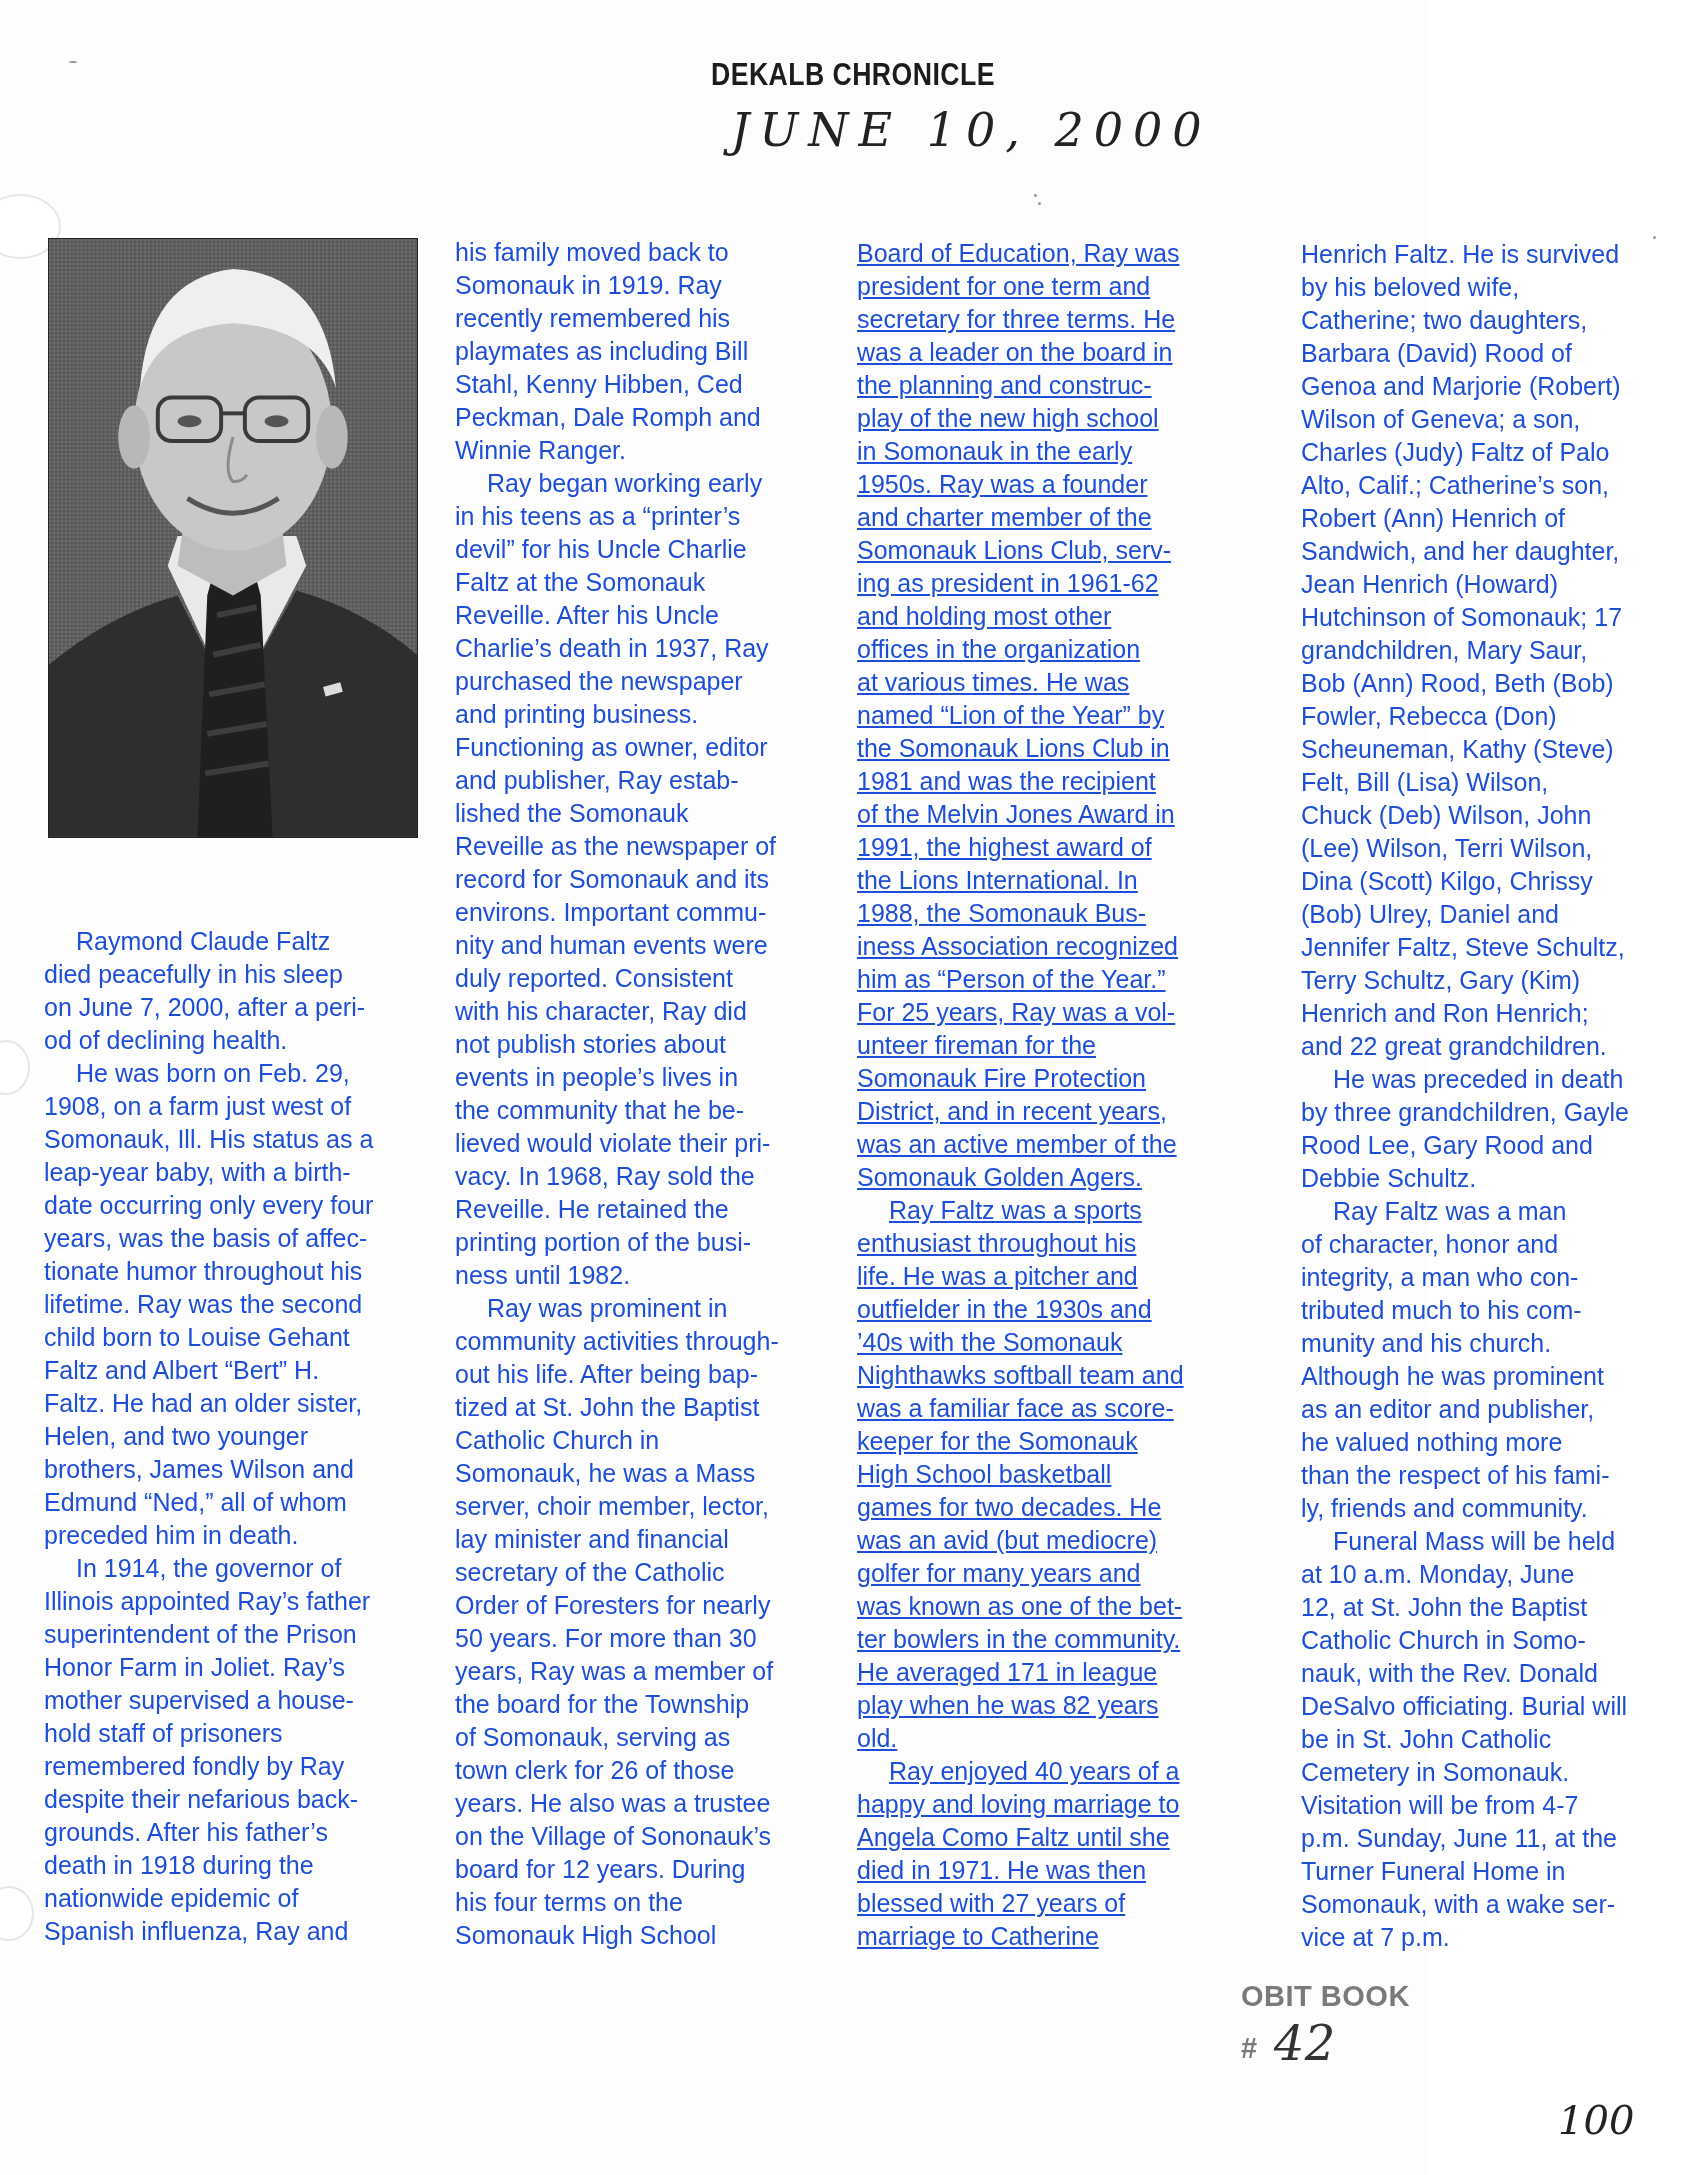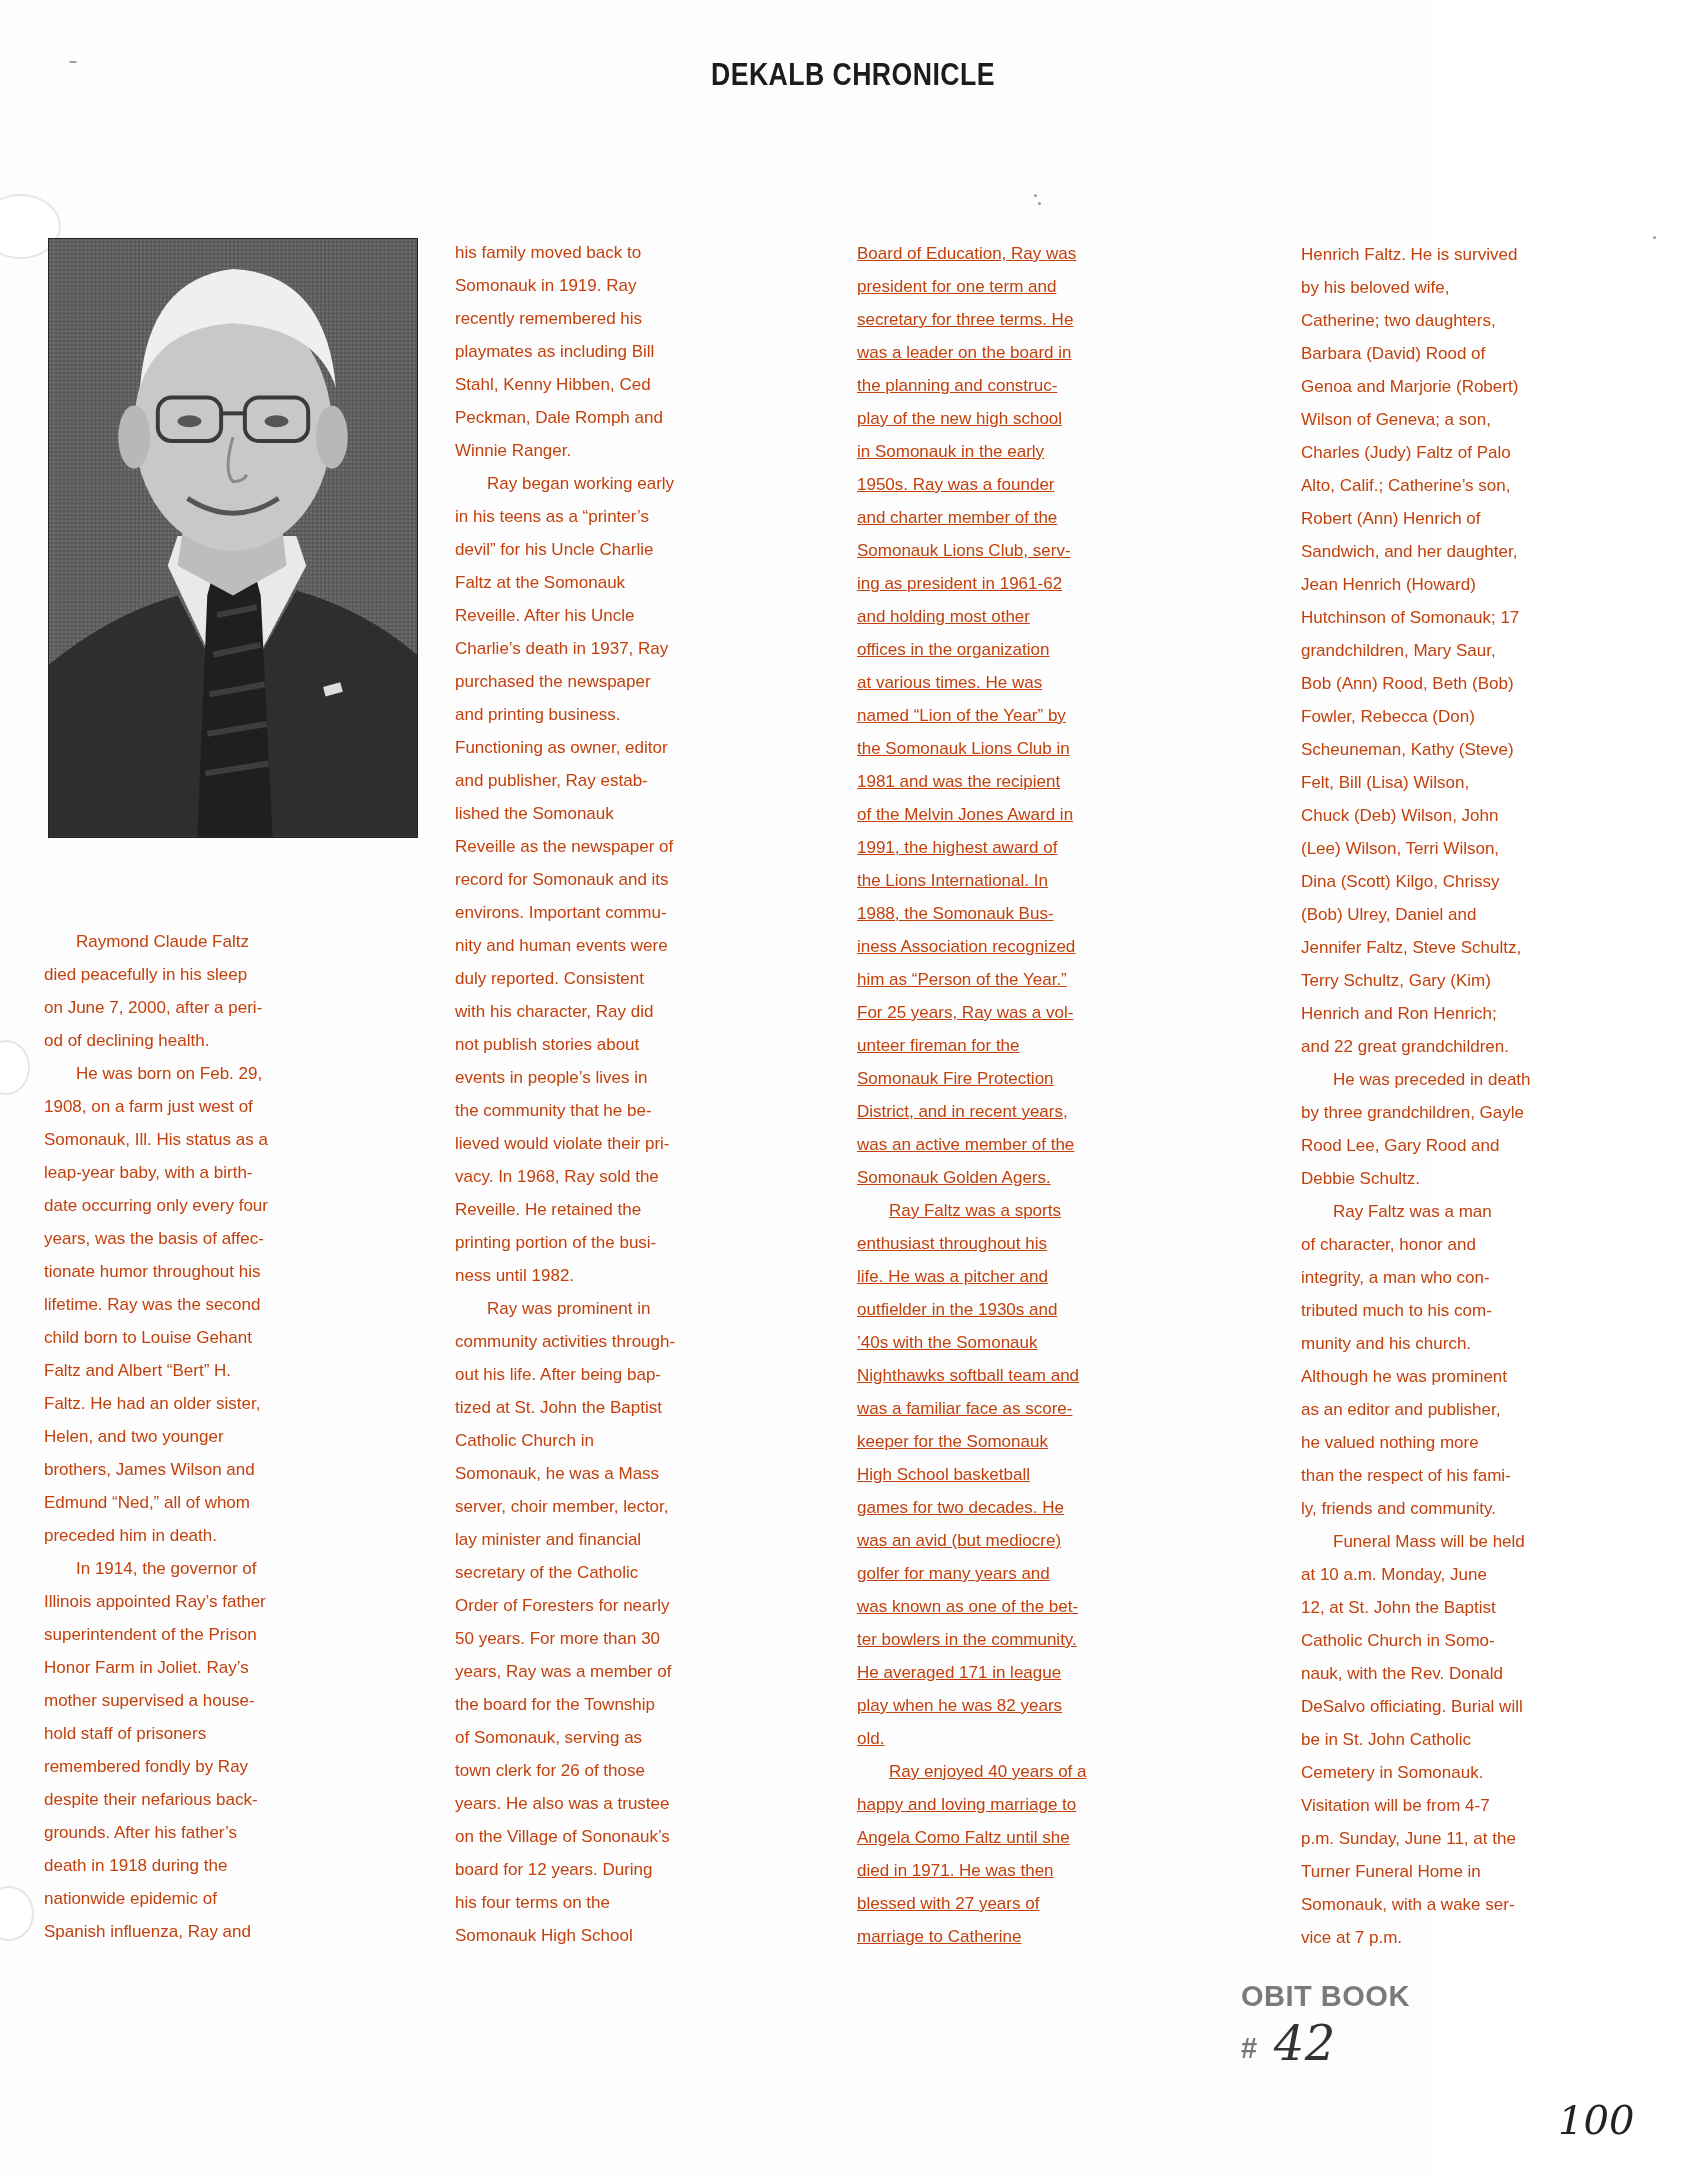--- a/index.html
+++ b/index.html
@@ -9,21 +9,21 @@
   .masthead { position:absolute; left:711px; top:57px; font-family:"Liberation Sans", sans-serif;
               font-weight:bold; font-size:31px; letter-spacing:0.5px; transform:scaleX(0.86);
               transform-origin:left top; color:#1c1c1c; }
   .handdate { position:absolute; left:731px; top:103px; font-family:"DejaVu Serif", serif;
               font-style:italic; font-size:46px; letter-spacing:10px; color:#222; font-weight:normal; }
   .photo { position:absolute; left:48px; top:238px; width:368px; height:598px; background:#5c5c5c;
            overflow:hidden; border:1px solid #222; }
   .photo svg { display:block; }
   .caption { position:absolute; left:48px; top:849px; width:368px; text-align:center;
              font-weight:bold; font-size:29px; line-height:31px; color:#1a1a1a; }
-  .col { position:absolute; font-size:17px; line-height:33px; white-space:nowrap; color:#c2410c; }
+  .col { position:absolute; font-size:25px; line-height:33px; white-space:nowrap; color:#1d4ed8; }
   .col p { margin:0; }
   .col .ind { padding-left:32px; }
   .c1 { left:44px; top:925px; }
   .c2 { left:455px; top:236px; }
   .c3 { left:857px; top:237px;text-decoration:underline; }
   .c4 { left:1257px; top:238px;margin-left:44px; }
   .obit { position:absolute; left:1241px; top:1980px; font-weight:bold; font-size:29px; color:#7a7a7a;
           letter-spacing:0.5px; }
   .obit .num { font-family:"DejaVu Serif", serif; font-style:italic; font-weight:normal; color:#333;
                font-size:48px; margin-left:16px; position:relative; top:2px; }
@@ -35,20 +35,21 @@
 </head>
 <body>
 
 <div class="page">
 
   <div class="punch" style="left:-20px;top:194px;width:77px;height:61px;"></div>
   <div class="punch" style="left:-18px;top:1040px;width:44px;height:51px;"></div>
   <div class="punch" style="left:-16px;top:1886px;width:46px;height:51px;"></div>
 
   <div class="masthead">DEKALB CHRONICLE</div>
+  <div class="handdate">JUNE 10, 2000</div>
 
   <div class="photo">
     <svg width="368" height="598" viewBox="0 0 372 604">
       <defs>
         <pattern id="grain" width="4" height="4" patternUnits="userSpaceOnUse">
           <rect width="4" height="4" fill="#5e5e5e"></rect>
           <circle cx="1" cy="1" r="0.9" fill="#777"></circle>
           <circle cx="3" cy="3" r="0.7" fill="#4a4a4a"></circle>
         </pattern>
       </defs>

